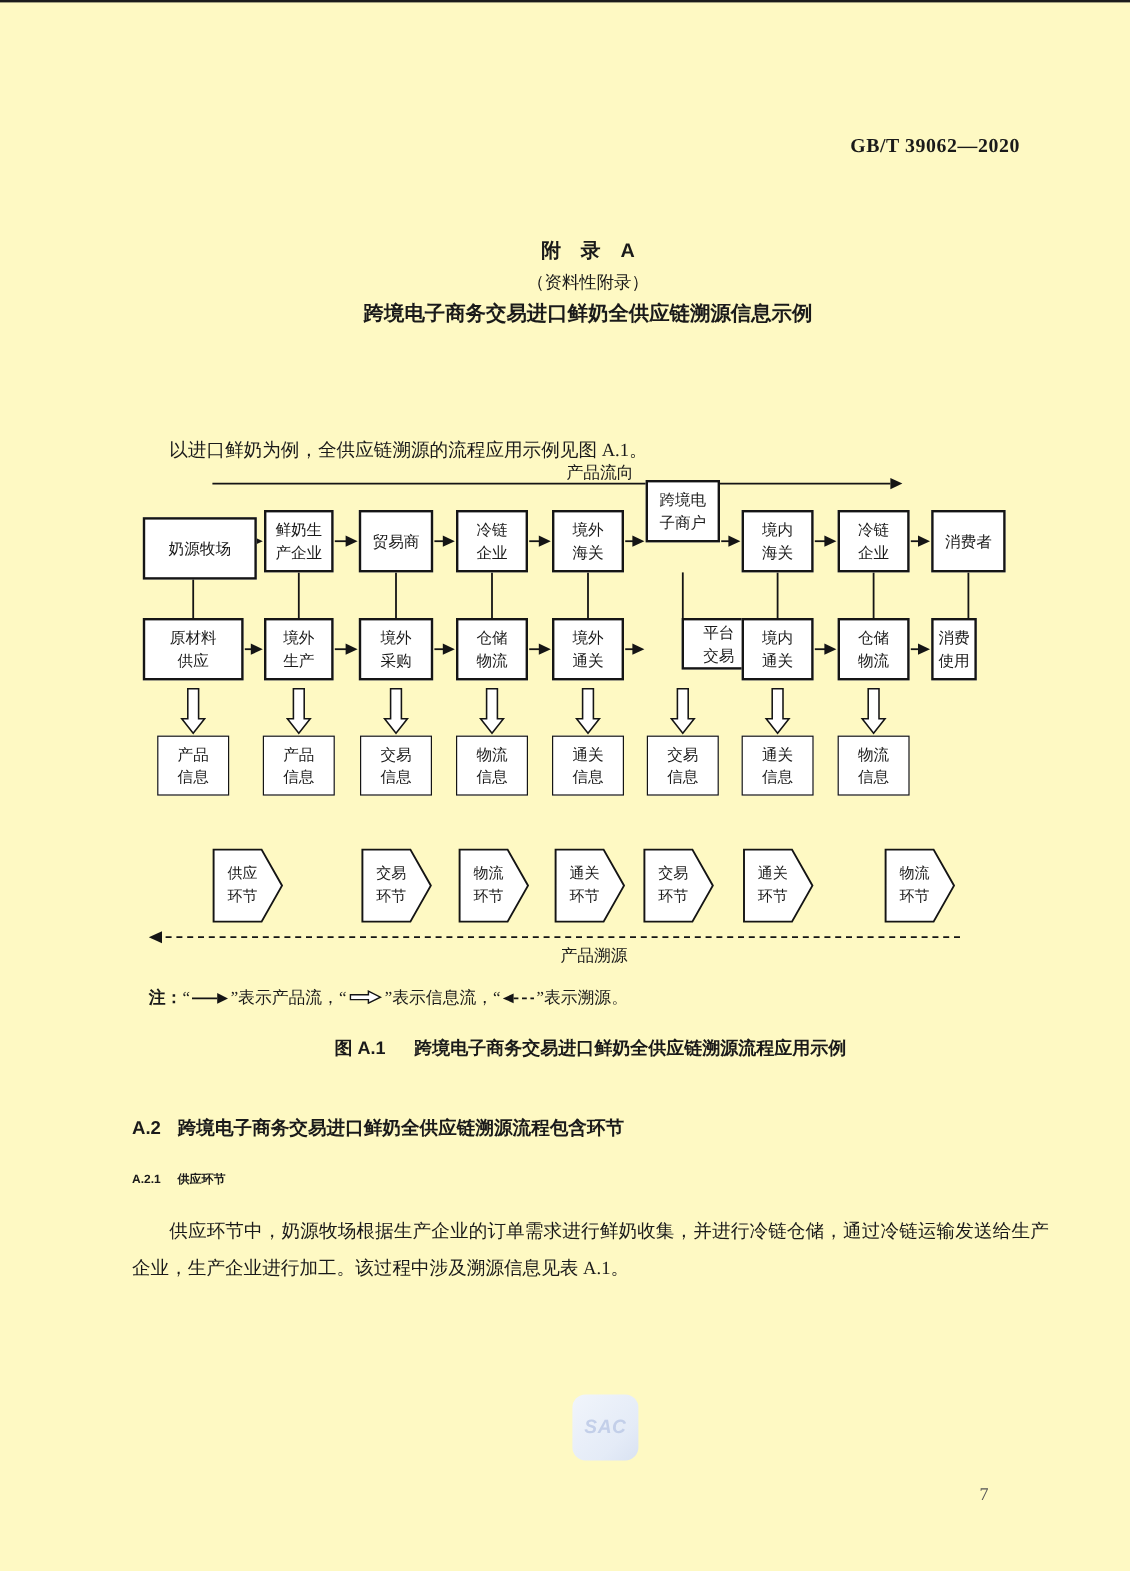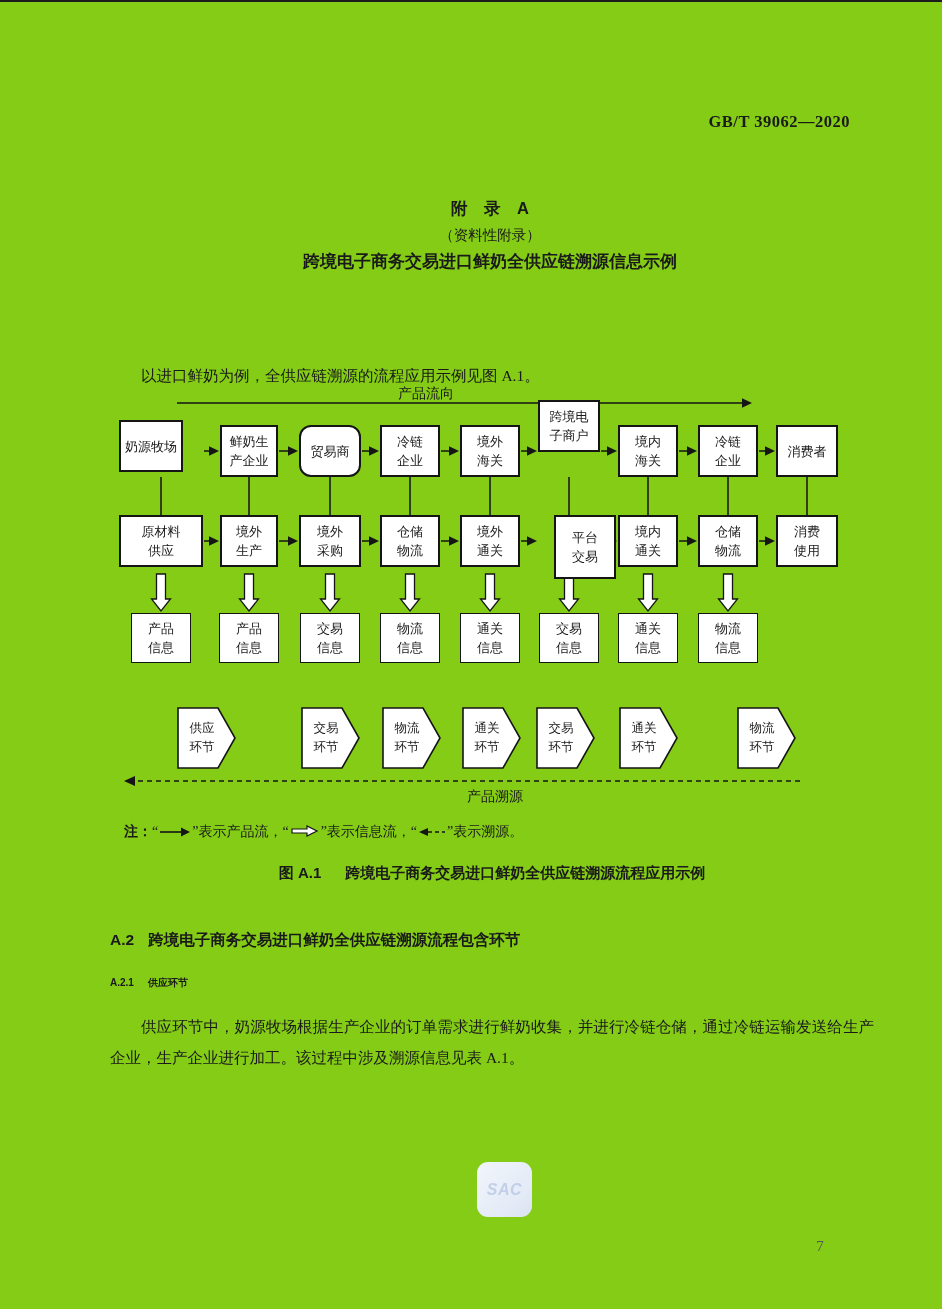--- a/index.html
+++ b/index.html
@@ -1,16 +1,16 @@
 <!DOCTYPE html>
 <html><head>
 <meta charset="utf-8">
 <style>
   html,body{margin:0;padding:0;background:#fff;}
-  .page{position:relative;width:942px;height:1309px;background:#84cc16;overflow:hidden;
+  .page{position:relative;width:942px;height:1309px;background:#fef9c3;overflow:hidden;
         font-family:"Liberation Serif","DejaVu Serif",serif;color:#1a1a1a;}
   .abs{position:absolute;}
   .sans{font-family:"Liberation Sans","DejaVu Sans",sans-serif;}
   .bold{font-weight:bold;}
   .center{text-align:center;}
   .top-edge{position:absolute;top:0;left:0;width:100%;height:2px;background:#1c1c1c;}
 
   .std-num{top:112px;left:110px;width:740px;text-align:right;font-size:16.5px;font-weight:bold;letter-spacing:.5px;}
   .ap-head{top:198px;left:110px;width:760px;font-size:16.5px;}
   .ap-sub{top:226px;left:110px;width:760px;font-size:14.5px;}
@@ -25,21 +25,21 @@
 
   
   #diagram{position:absolute;inset:0;}
   #diagram svg{position:absolute;left:0;top:0;pointer-events:none;}
   .fbox{position:absolute;box-sizing:border-box;border:2px solid #151515;background:#fff;
         display:flex;align-items:center;justify-content:center;text-align:center;
         white-space:pre-line;font-size:13px;line-height:19px;}
   .fbox.info{border-width:1.5px;}
   .pent-label{position:absolute;display:flex;align-items:center;justify-content:center;
         text-align:center;white-space:pre-line;font-size:12.5px;line-height:19px;}
-  .flow-label{top:385px;left:398px;width:130px;font-size:14px;text-align:left;}
+  .flow-label{top:385px;left:398px;width:130px;font-size:14px;text-align:right;}
   .trace-label{top:788px;left:430px;width:130px;font-size:14px;text-align:center;}
   .fig-note{top:823px;left:124px;font-size:14px;white-space:nowrap;}
   .fig-note svg{vertical-align:-1px;margin:0 2px;}
   .fig-caption{top:864px;left:110px;width:764px;font-size:15px;}
   .cap-label{margin-right:24px;}
 
   .watermark{top:1162px;left:477px;width:55px;height:55px;border-radius:11px;
         background:linear-gradient(135deg,#f1f5fb 0%,#e4ebf7 70%,#d9e2f2 100%);
         display:flex;align-items:center;justify-content:center;
         font-family:"Liberation Sans","DejaVu Sans",sans-serif;font-style:italic;font-weight:bold;
@@ -116,68 +116,68 @@
         <line x1="800" y1="781" x2="135" y2="781" stroke="#151515" stroke-width="1.5" stroke-dasharray="5,4"></line>
         <polygon points="124,781 135,776 135,786" fill="#151515"></polygon>
         <polygon points="178,708 218,708 235,738 218,768 178,768" fill="#fff" stroke="#151515" stroke-width="1.6"></polygon>
         <polygon points="302,708 342,708 359,738 342,768 302,768" fill="#fff" stroke="#151515" stroke-width="1.6"></polygon>
         <polygon points="383,708 423,708 440,738 423,768 383,768" fill="#fff" stroke="#151515" stroke-width="1.6"></polygon>
         <polygon points="463,708 503,708 520,738 503,768 463,768" fill="#fff" stroke="#151515" stroke-width="1.6"></polygon>
         <polygon points="537,708 577,708 594,738 577,768 537,768" fill="#fff" stroke="#151515" stroke-width="1.6"></polygon>
         <polygon points="620,708 660,708 677,738 660,768 620,768" fill="#fff" stroke="#151515" stroke-width="1.6"></polygon>
         <polygon points="738,708 778,708 795,738 778,768 738,768" fill="#fff" stroke="#151515" stroke-width="1.6"></polygon>
       </svg>
-      <div class="fbox" style="left: 119px; top: 420px; width: 64px; height: 52px;">奶源牧场</div>
+      <div class="fbox" style="left: 119px; top: 431px; width: 95px; height: 52px;">奶源牧场</div>
       <div class="fbox" style="left: 119px; top: 515px; width: 84px; height: 52px;">原材料
 供应</div>
       <div class="fbox info" style="left: 131px; top: 613px; width: 60px; height: 50px;">产品
 信息</div>
       <div class="fbox" style="left: 220px; top: 425px; width: 58px; height: 52px;">鲜奶生
 产企业</div>
       <div class="fbox" style="left: 220px; top: 515px; width: 58px; height: 52px;">境外
 生产</div>
       <div class="fbox info" style="left: 219px; top: 613px; width: 60px; height: 50px;">产品
 信息</div>
-      <div class="fbox" style="left: 299px; top: 425px; width: 62px; height: 52px; border-radius: 12px;">贸易商</div>
+      <div class="fbox" style="left: 299px; top: 425px; width: 62px; height: 52px;">贸易商</div>
       <div class="fbox" style="left: 299px; top: 515px; width: 62px; height: 52px;">境外
 采购</div>
       <div class="fbox info" style="left: 300px; top: 613px; width: 60px; height: 50px;">交易
 信息</div>
       <div class="fbox" style="left: 380px; top: 425px; width: 60px; height: 52px;">冷链
 企业</div>
       <div class="fbox" style="left: 380px; top: 515px; width: 60px; height: 52px;">仓储
 物流</div>
       <div class="fbox info" style="left: 380px; top: 613px; width: 60px; height: 50px;">物流
 信息</div>
       <div class="fbox" style="left: 460px; top: 425px; width: 60px; height: 52px;">境外
 海关</div>
       <div class="fbox" style="left: 460px; top: 515px; width: 60px; height: 52px;">境外
 通关</div>
       <div class="fbox info" style="left: 460px; top: 613px; width: 60px; height: 50px;">通关
 信息</div>
       <div class="fbox" style="left: 538px; top: 400px; width: 62px; height: 52px;">跨境电
 子商户</div>
-      <div class="fbox" style="left: 554px; top: 515px; width: 62px; height: 64px;">平台
+      <div class="fbox" style="left: 568px; top: 515px; width: 62px; height: 43px;">平台
 交易</div>
       <div class="fbox info" style="left: 539px; top: 613px; width: 60px; height: 50px;">交易
 信息</div>
       <div class="fbox" style="left: 618px; top: 425px; width: 60px; height: 52px;">境内
 海关</div>
       <div class="fbox" style="left: 618px; top: 515px; width: 60px; height: 52px;">境内
 通关</div>
       <div class="fbox info" style="left: 618px; top: 613px; width: 60px; height: 50px;">通关
 信息</div>
       <div class="fbox" style="left: 698px; top: 425px; width: 60px; height: 52px;">冷链
 企业</div>
       <div class="fbox" style="left: 698px; top: 515px; width: 60px; height: 52px;">仓储
 物流</div>
       <div class="fbox info" style="left: 698px; top: 613px; width: 60px; height: 50px;">物流
 信息</div>
       <div class="fbox" style="left: 776px; top: 425px; width: 62px; height: 52px;">消费者</div>
-      <div class="fbox" style="left: 776px; top: 515px; width: 62px; height: 52px;">消费
+      <div class="fbox" style="left: 776px; top: 515px; width: 38px; height: 52px;">消费
 使用</div>
       <div class="pent-label" style="left: 179px; top: 708px; width: 46px; height: 60px;">供应
 环节</div>
       <div class="pent-label" style="left: 303px; top: 708px; width: 46px; height: 60px;">交易
 环节</div>
       <div class="pent-label" style="left: 384px; top: 708px; width: 46px; height: 60px;">物流
 环节</div>
       <div class="pent-label" style="left: 464px; top: 708px; width: 46px; height: 60px;">通关
 环节</div>
       <div class="pent-label" style="left: 538px; top: 708px; width: 46px; height: 60px;">交易

